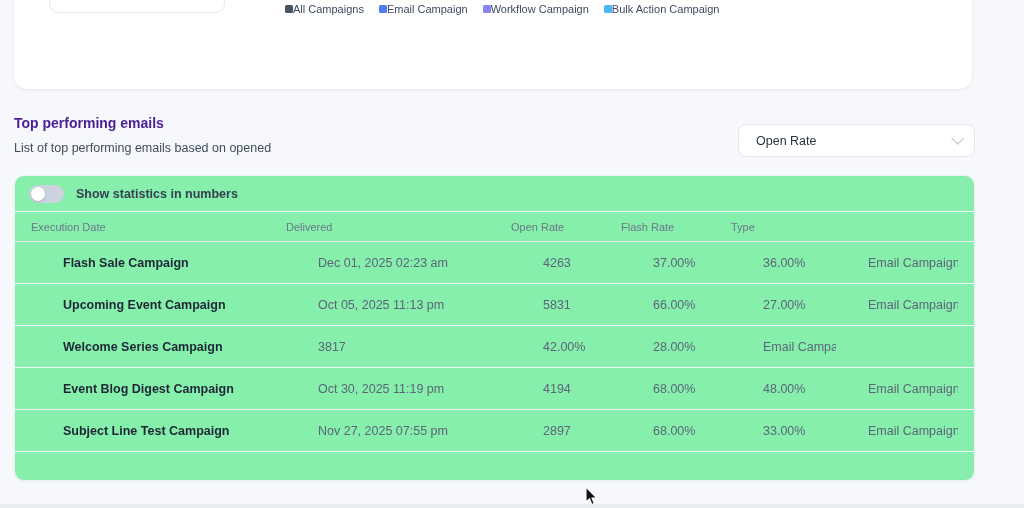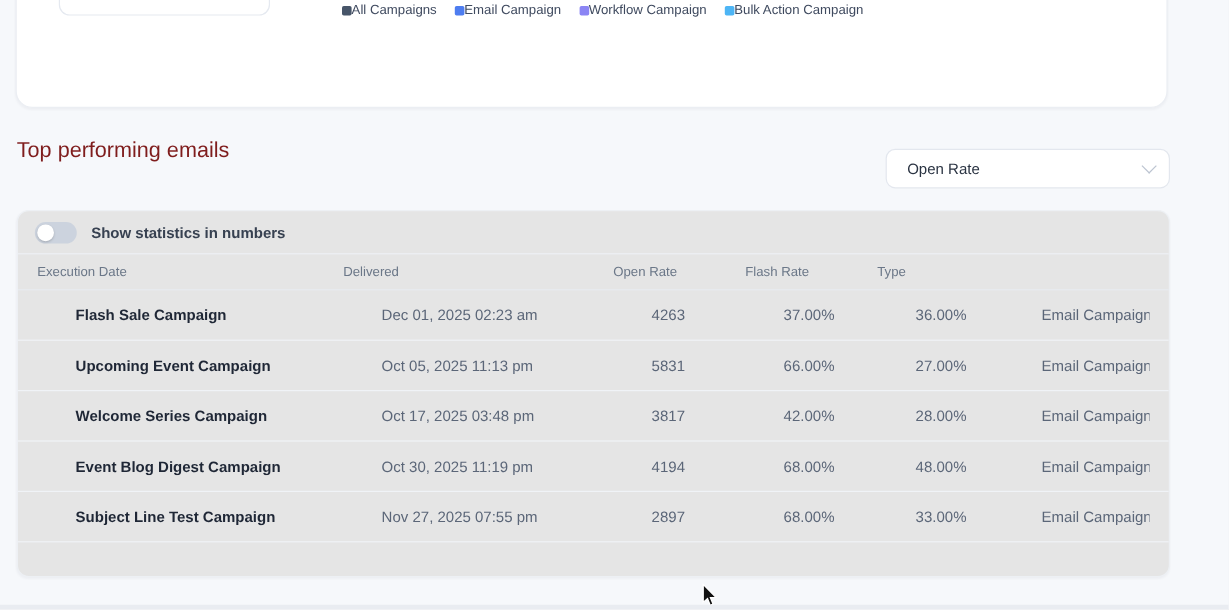--- a/index.html
+++ b/index.html
@@ -13,33 +13,33 @@
     box-shadow:0 1px 2px rgba(20,30,60,.04); }
   .stats-card { position:absolute; left:35px; top:-20px; width:176px; height:92px;
     background:#fff; border:1px solid #e5e9f0; border-radius:9px; }
 
   .legend { position:absolute; left:271px; top:62px; display:flex; align-items:center; gap:15px; }
   .legend-item { display:flex; align-items:center; gap:0; cursor:default; }
   .legend-swatch { width:8px; height:8px; border-radius:1.5px; flex:none; }
   .legend-label { font-size:11px; color:#3f4a5f; }
 
   
-  .section-title { position:absolute; left:14px; top:115px; font-size:18px; font-weight:400; color:#7f1d1d; }
+  .section-title { position:absolute; left:14px; top:115px; font-size:14px; font-weight:700; color:#4c1d95; }
   .section-subtitle { position:absolute; left:14px; top:141px; font-size:12.5px; color:#414c5e; }
 
   .dropdown { position:absolute; left:738px; top:124px; width:237px; height:33px;
     background:#fff; border:1px solid #e3e7ee; border-radius:8px;
     display:flex; align-items:center; justify-content:space-between; padding:0 14px 0 17px; cursor:pointer; }
   .dropdown-value { font-size:12.5px; color:#2a3342; }
   .chevron { width:9px; height:9px; border-right:1.5px solid #bcc4d1; border-bottom:1.5px solid #bcc4d1;
     transform:rotate(45deg) translateY(-3px); }
 
   
   .table-card { position:absolute; left:14px; top:175px; width:961px; height:306px;
-    background:#e5e5e5; border:1px solid #edf0f4; border-radius:10px;
+    background:#86efac; border:1px solid #edf0f4; border-radius:10px;
     box-shadow:0 1px 2px rgba(20,30,60,.04); overflow:hidden; }
 
   .toggle-row { height:35px; display:flex; align-items:center; padding:0 14px; }
   .toggle { position:relative; width:35px; height:18px; border-radius:9px; background:#ccd3de; cursor:pointer; flex:none; }
   .toggle-knob { position:absolute; left:2px; top:2px; width:14px; height:14px; border-radius:50%;
     background:#fff; box-shadow:0 1px 2px rgba(0,0,0,.18); }
   .toggle-label { margin-left:12px; font-size:12.5px; font-weight:600; color:#374151; }
 
   .tgrid { display:grid; grid-template-columns:255px 225px 110px 110px 105px 1fr;
     align-items:center; padding:0 16px; }
@@ -79,20 +79,21 @@
           <span class="legend-label">Workflow Campaign</span>
         </span>
         <span class="legend-item">
           <span class="legend-swatch" style="background: rgb(77, 181, 245);"></span>
           <span class="legend-label">Bulk Action Campaign</span>
         </span>
       </div>
   </div>
 
   <div class="section-title">Top performing emails</div>
+  <div class="section-subtitle">List of top performing emails based on opened</div>
 
   <div class="dropdown">
     <span class="dropdown-value">Open Rate</span>
     <span class="chevron"></span>
   </div>
 
   <div class="table-card">
     <div class="toggle-row">
       <span class="toggle">
         <span class="toggle-knob"></span>
@@ -119,21 +120,20 @@
         <div class="tgrid trow">
           <span class="td title">Upcoming Event Campaign</span>
           <span class="td">Oct 05, 2025 11:13 pm</span>
           <span class="td">5831</span>
           <span class="td">66.00%</span>
           <span class="td">27.00%</span>
           <span class="td">Email Campaign</span>
         </div>
         <div class="tgrid trow">
           <span class="td title">Welcome Series Campaign</span>
-          <span class="td">Oct 17, 2025 03:48 pm</span>
           <span class="td">3817</span>
           <span class="td">42.00%</span>
           <span class="td">28.00%</span>
           <span class="td">Email Campaign</span>
         </div>
         <div class="tgrid trow">
           <span class="td title">Event Blog Digest Campaign</span>
           <span class="td">Oct 30, 2025 11:19 pm</span>
           <span class="td">4194</span>
           <span class="td">68.00%</span>

